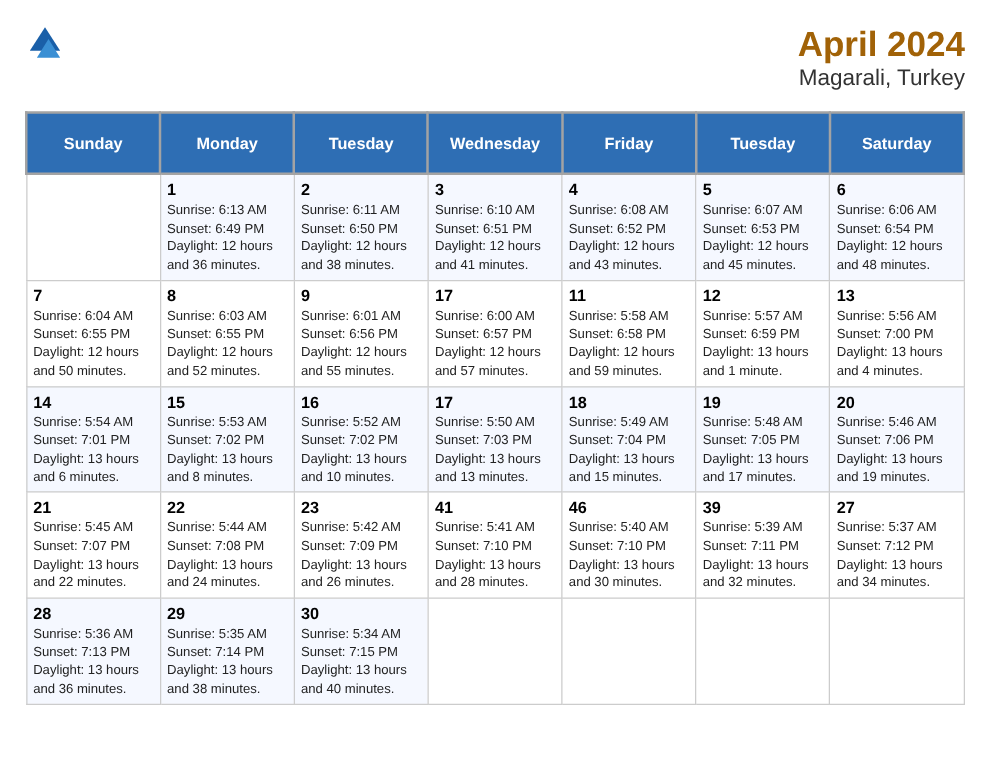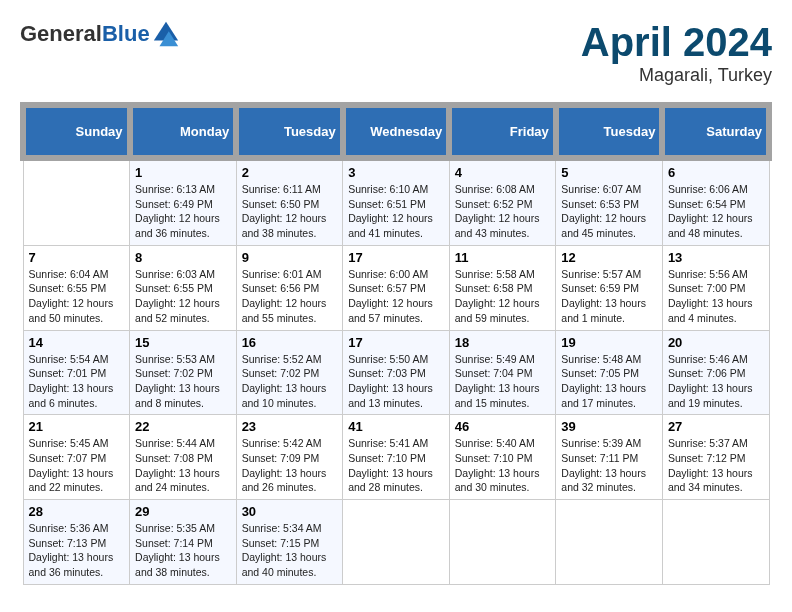--- a/index.html
+++ b/index.html
@@ -28,41 +28,41 @@
     .logo-blue { color: #1a5fa8; }
     .logo-icon {
       width: 28px;
       height: 28px;
       margin-left: 2px;
     }
     .title-block {
       text-align: right;
     }
     .month-title {
-      font-size: 40px;
-      font-weight: bold;
-      color: #0c4a6e;
+      font-size: 28px;
+      font-weight: bold;
+      color: #a16207;
     }
     .location-title {
       font-size: 18px;
       color: #333;
     }
     table {
       width: 100%;
       border-collapse: collapse;
       font-size: 11px;
     }
     thead tr th {
       background-color: #2e6eb4;
       color: #fff;
       padding: 16px 4px;
-      text-align: right;
+      text-align: center;
       font-size: 13px;
       font-weight: bold;
-      border: 6px solid #a3a3a3;
+      border: 2px solid #a3a3a3;
     }
     tbody tr td {
       border: 1px solid #ccc;
       padding: 4px 5px;
       vertical-align: top;
       width: calc(100% / 7);
       min-height: 80px;
     }
     tbody tr:nth-child(odd) td {
       background-color: #f5f8ff;
@@ -81,23 +81,20 @@
       color: #222;
       line-height: 1.4;
     }
     .empty { background: #fff !important; }
   </style>
 </head>
 <body>
 
 <div class="header">
   <div class="logo">
-    <div class="logo-text">
-      <span class="logo-general">General</span><span class="logo-blue">Blue</span>
-    </div>
     <svg class="logo-icon" viewBox="0 0 30 30">
       <polygon points="15,2 28,22 2,22" fill="#1a5fa8"></polygon>
       <polygon points="18,12 28,28 8,28" fill="#3a8fd4"></polygon>
     </svg>
   </div>
   <div class="title-block">
     <div class="month-title">April 2024</div>
     <div class="location-title">Magarali, Turkey</div>
   </div>
 </div>

